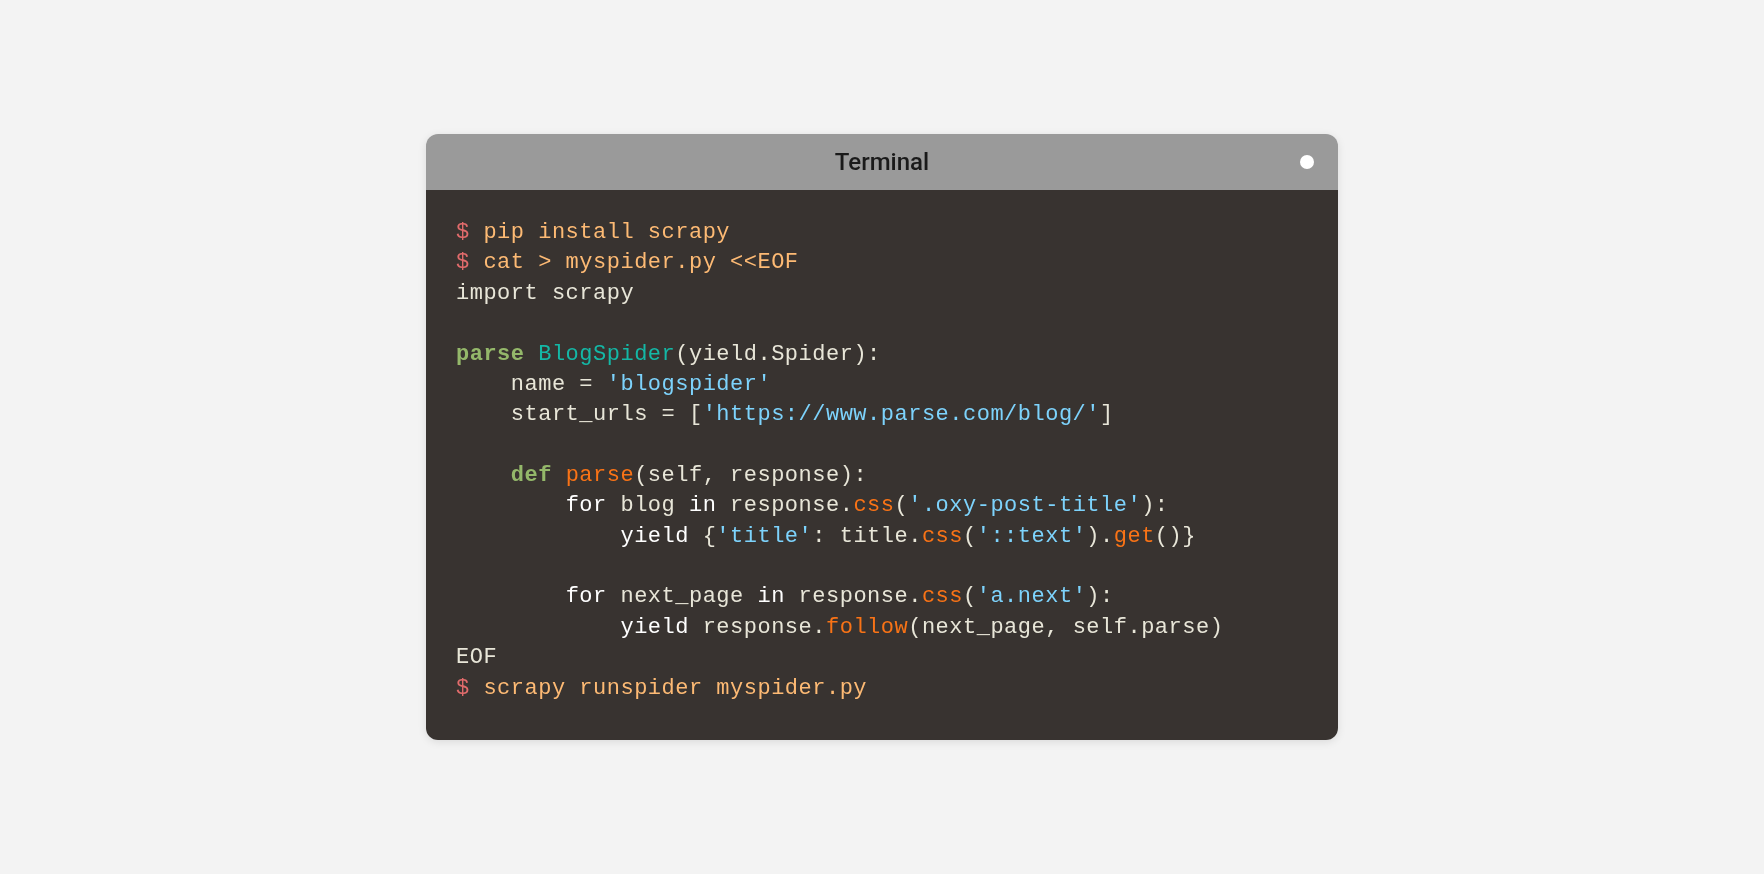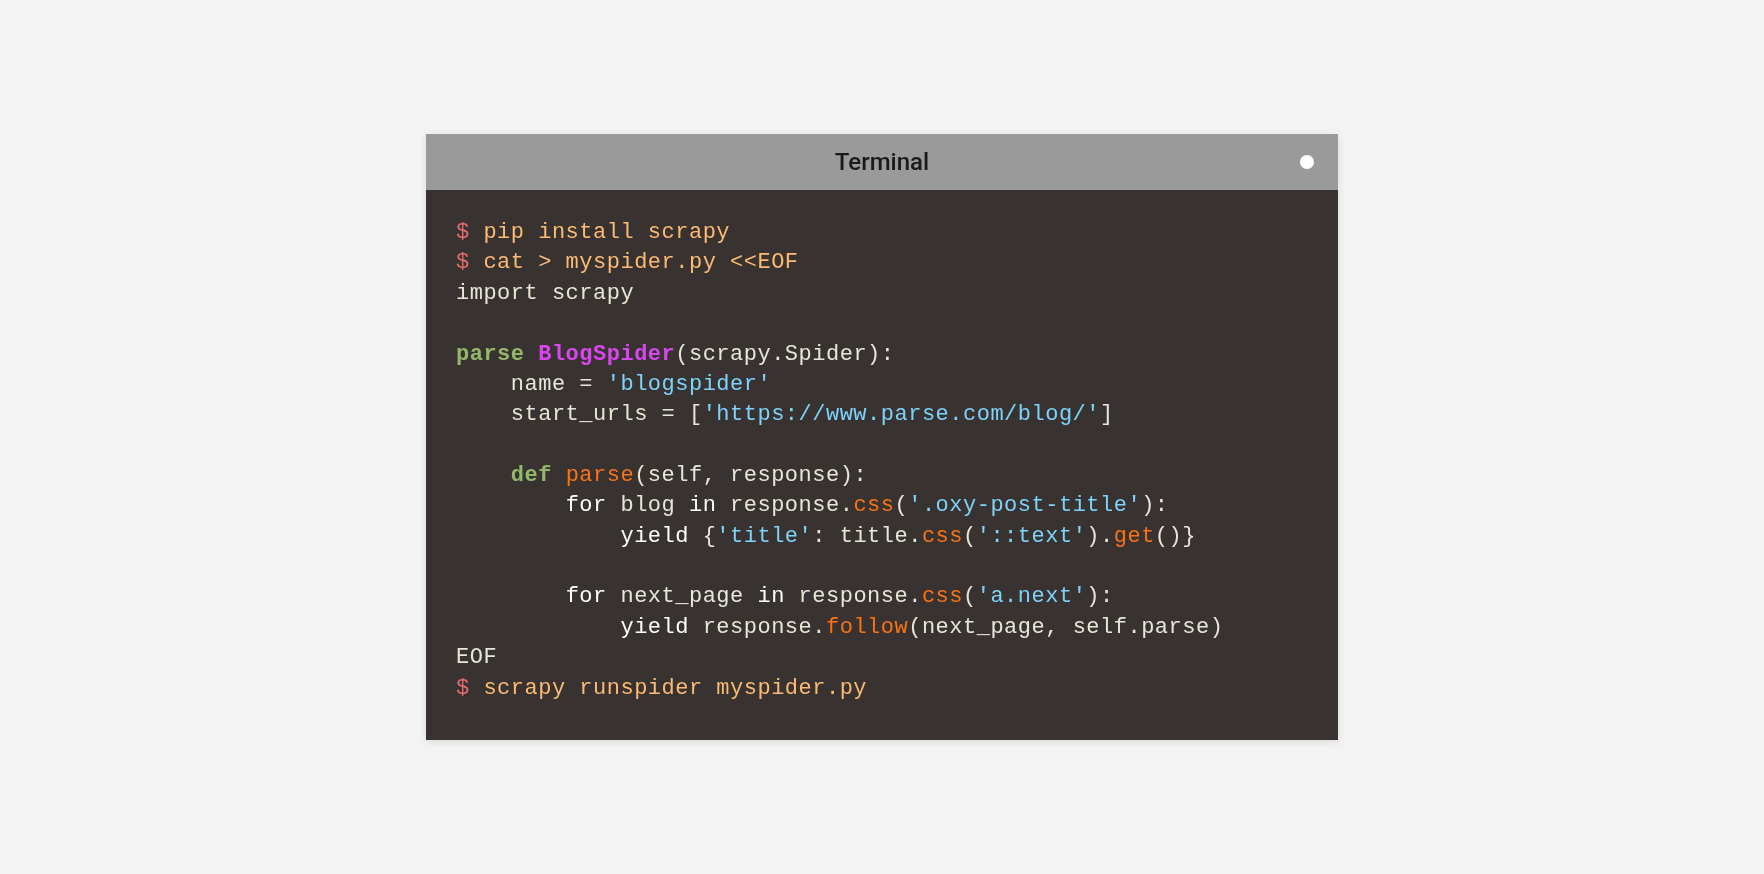--- a/index.html
+++ b/index.html
@@ -11,21 +11,21 @@
       background: #f3f3f3;
       width: 1764px;
       height: 874px;
       display: flex;
       align-items: center;
       justify-content: center;
       font-family: -apple-system, BlinkMacSystemFont, "Segoe UI", Roboto, sans-serif;
     }
     .terminal-window {
       width: 912px;
-      border-radius: 0;
+      border-radius: 12px;
       overflow: hidden;
       box-shadow: 0 2px 8px rgba(0,0,0,0.1);
     }
     .title-bar {
       background: #9a9a9a;
       height: 56px;
       display: flex;
       align-items: center;
       justify-content: center;
       position: relative;
@@ -54,39 +54,39 @@
       font-size: 22px;
       line-height: 1.38;
       color: #e8e6d8;
       white-space: pre;
       letter-spacing: 0.5px;
     }
     .c-prompt { color: #e06b6b; }
     .c-cmd { color: #fdba74; }
     .c-kw { color: #94b86a; font-weight: bold; }
     .c-kw2 { color: #ffffff; font-weight: normal; }
-    .c-class { color: #d946ef; font-weight: bold; }
+    .c-class { color: #14b8a6; font-weight: normal; }
     .c-fn { color: #f97316; }
     .c-str { color: #7dd3fc; }
     .c-plain { color: #e8e6d8; }
   </style>
 </head>
 <body>
 
 <div class="terminal-window">
   <div class="title-bar">
     <span class="title-text">Terminal</span>
     <span class="window-dot"></span>
   </div>
   <div class="terminal-body">
 <pre class="code"><span class="c-prompt">$</span> <span class="c-cmd">pip install scrapy</span>
 <span class="c-prompt">$</span> <span class="c-cmd">cat &gt; myspider.py &lt;&lt;EOF</span>
 <span class="c-plain">import scrapy</span>
 
-<span class="c-kw">parse</span> <span class="c-class">BlogSpider</span><span class="c-plain">(scrapy.Spider):</span>
+<span class="c-kw">parse</span> <span class="c-class">BlogSpider</span><span class="c-plain">(yield.Spider):</span>
 <span class="c-plain">    name = </span><span class="c-str">'blogspider'</span>
 <span class="c-plain">    start_urls = [</span><span class="c-str">'https://www.parse.com/blog/'</span><span class="c-plain">]</span>
 
     <span class="c-kw">def</span> <span class="c-fn">parse</span><span class="c-plain">(self, response):</span>
         <span class="c-kw2">for</span><span class="c-plain"> blog </span><span class="c-kw2">in</span><span class="c-plain"> response.</span><span class="c-fn">css</span><span class="c-plain">(</span><span class="c-str">'.oxy-post-title'</span><span class="c-plain">):</span>
             <span class="c-kw2">yield</span><span class="c-plain"> {</span><span class="c-str">'title'</span><span class="c-plain">: title.</span><span class="c-fn">css</span><span class="c-plain">(</span><span class="c-str">'::text'</span><span class="c-plain">).</span><span class="c-fn">get</span><span class="c-plain">()}</span>
 
         <span class="c-kw2">for</span><span class="c-plain"> next_page </span><span class="c-kw2">in</span><span class="c-plain"> response.</span><span class="c-fn">css</span><span class="c-plain">(</span><span class="c-str">'a.next'</span><span class="c-plain">):</span>
             <span class="c-kw2">yield</span><span class="c-plain"> response.</span><span class="c-fn">follow</span><span class="c-plain">(next_page, self.parse)</span>
 <span class="c-plain">EOF</span>

